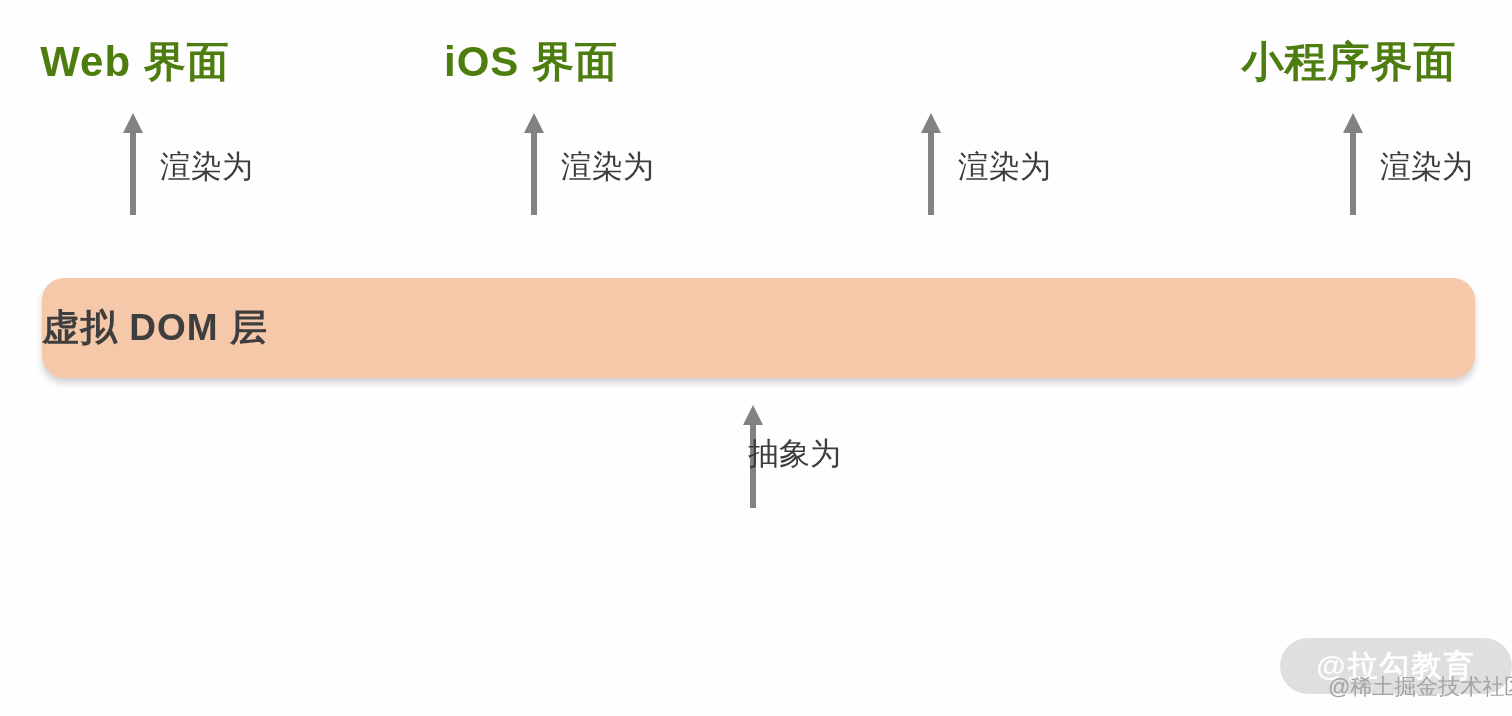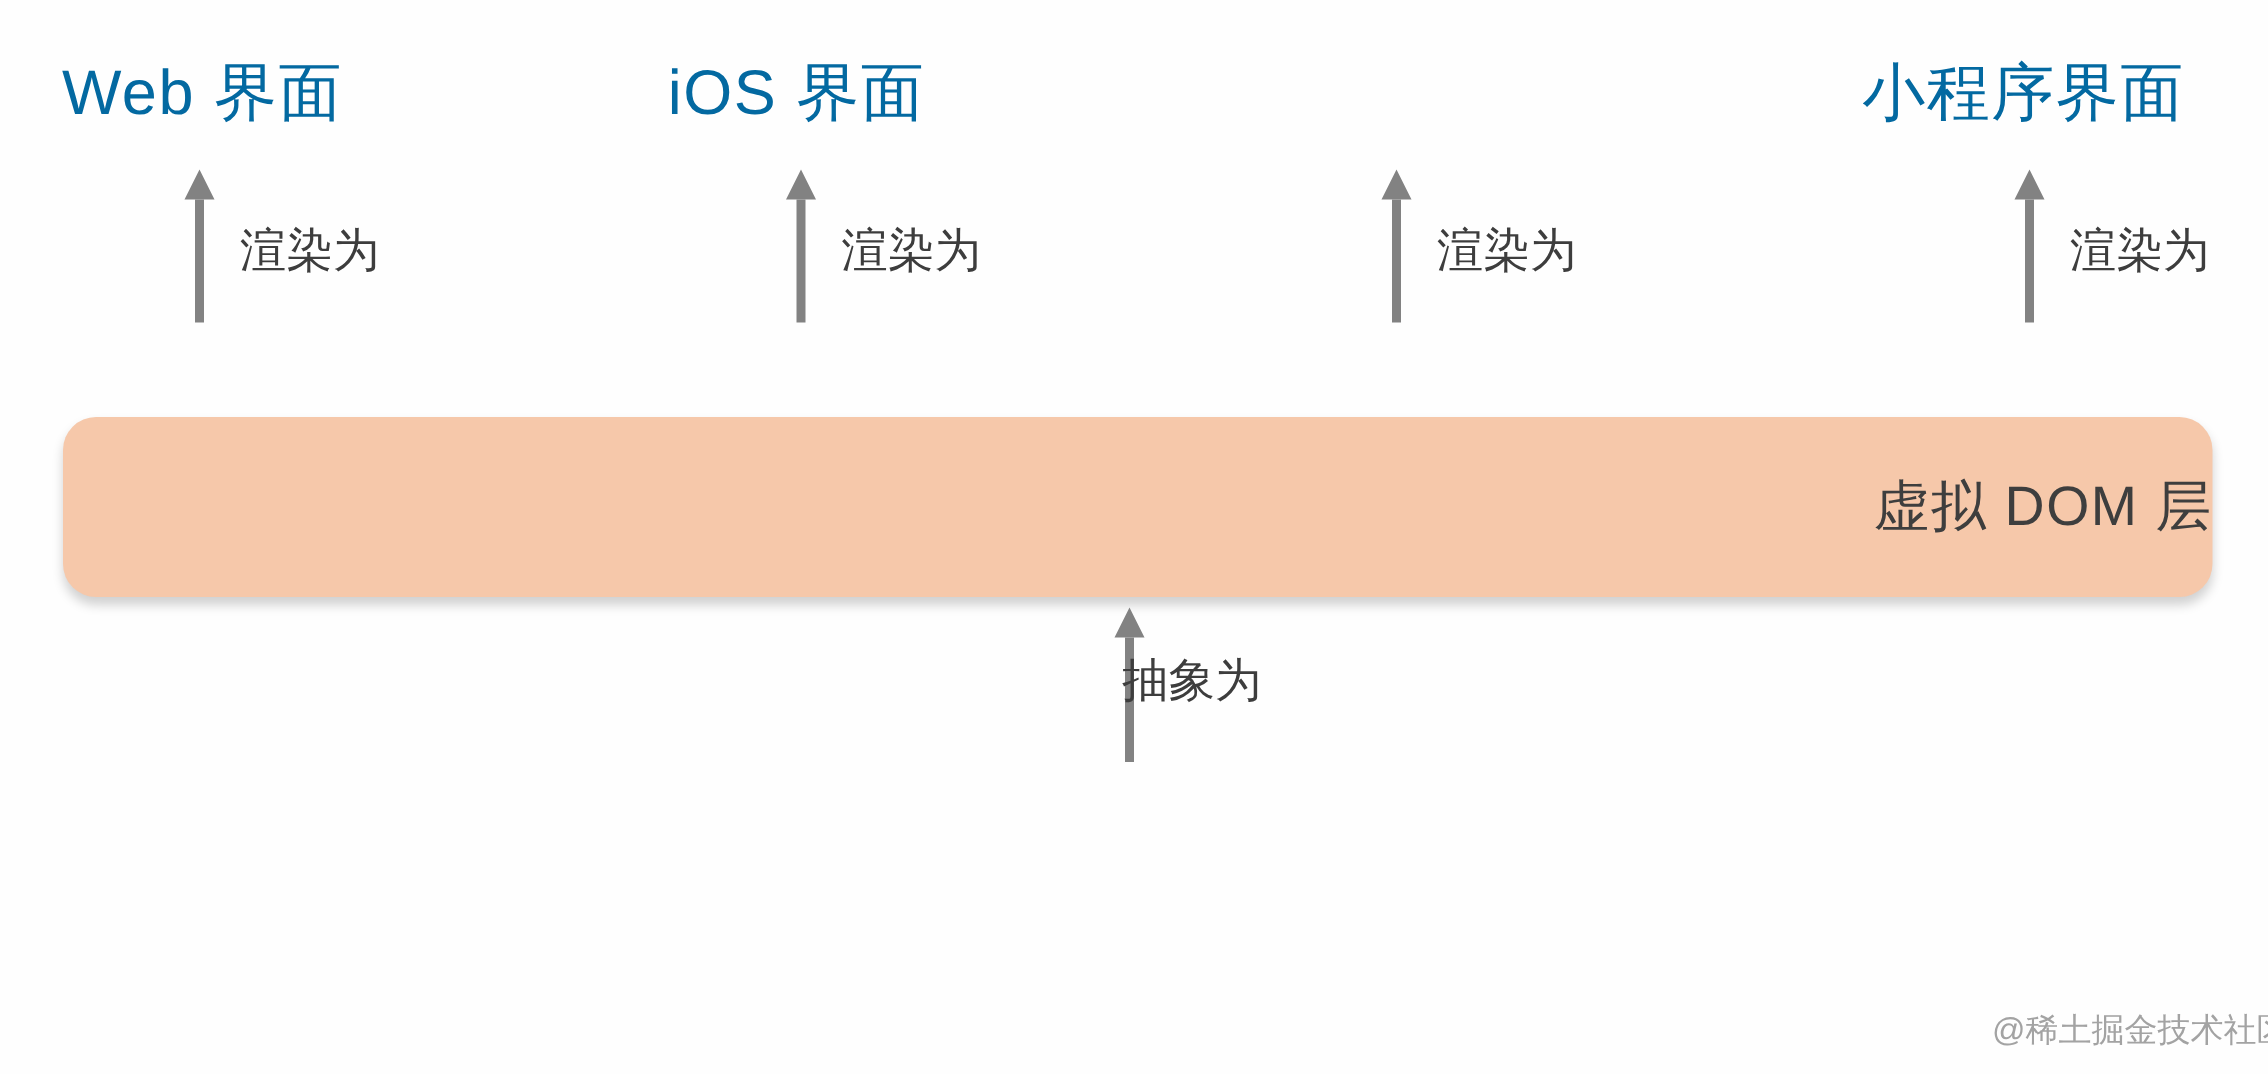--- a/index.html
+++ b/index.html
@@ -16,22 +16,22 @@
     background: #fefefe;
   }
 
   
   .platform-header {
     position: absolute;
     top: 34px;
     transform: translateX(-50%);
     white-space: nowrap;
     font-size: 42px;
-    font-weight: 400;
-    color: #0369a1;
+    font-weight: 700;
+    color: #4d7c0f;
     letter-spacing: 1px;
   }
 
   
   .up-arrow {
     position: absolute;
     display: flex;
     flex-direction: column;
     align-items: center;
     transform: translateX(-50%);
@@ -57,29 +57,29 @@
     font-weight: 400;
     color: #3d3d3d;
   }
 
   
   .vdom-bar {
     position: absolute;
     left: 42px;
     top: 278px;
     width: 1433px;
-    height: 120px;
+    height: 100px;
     border-radius: 22px;
     background: #f6c8aa;
     box-shadow: 0 5px 7px rgba(0,0,0,0.18);
     display: flex;
     align-items: center;
-    justify-content: flex-end;
+    justify-content: flex-start;
     font-size: 37px;
-    font-weight: 400;
+    font-weight: 700;
     color: #3e3e3e;
     letter-spacing: 1px;
   }
 
   
   .code-bar {
     position: absolute;
     left: 45px;
     top: 523px;
     width: 1422px;
@@ -158,15 +158,18 @@
     <span>虚拟 DOM 层</span>
   </div>
 
   <div class="up-arrow" style="left:753px; top:405px; height:103px">
     <div class="arrow-head"></div>
     <div class="arrow-line"></div>
   </div>
   <div class="arrow-label" style="left:748px; top:433px">抽象为</div>
 
 
+  <div class="watermark-pill">
+    <span>@拉勾教育</span>
+  </div>
   <div class="watermark-text">@稀土掘金技术社区</div>
 
 </div>
 
 </body></html>

